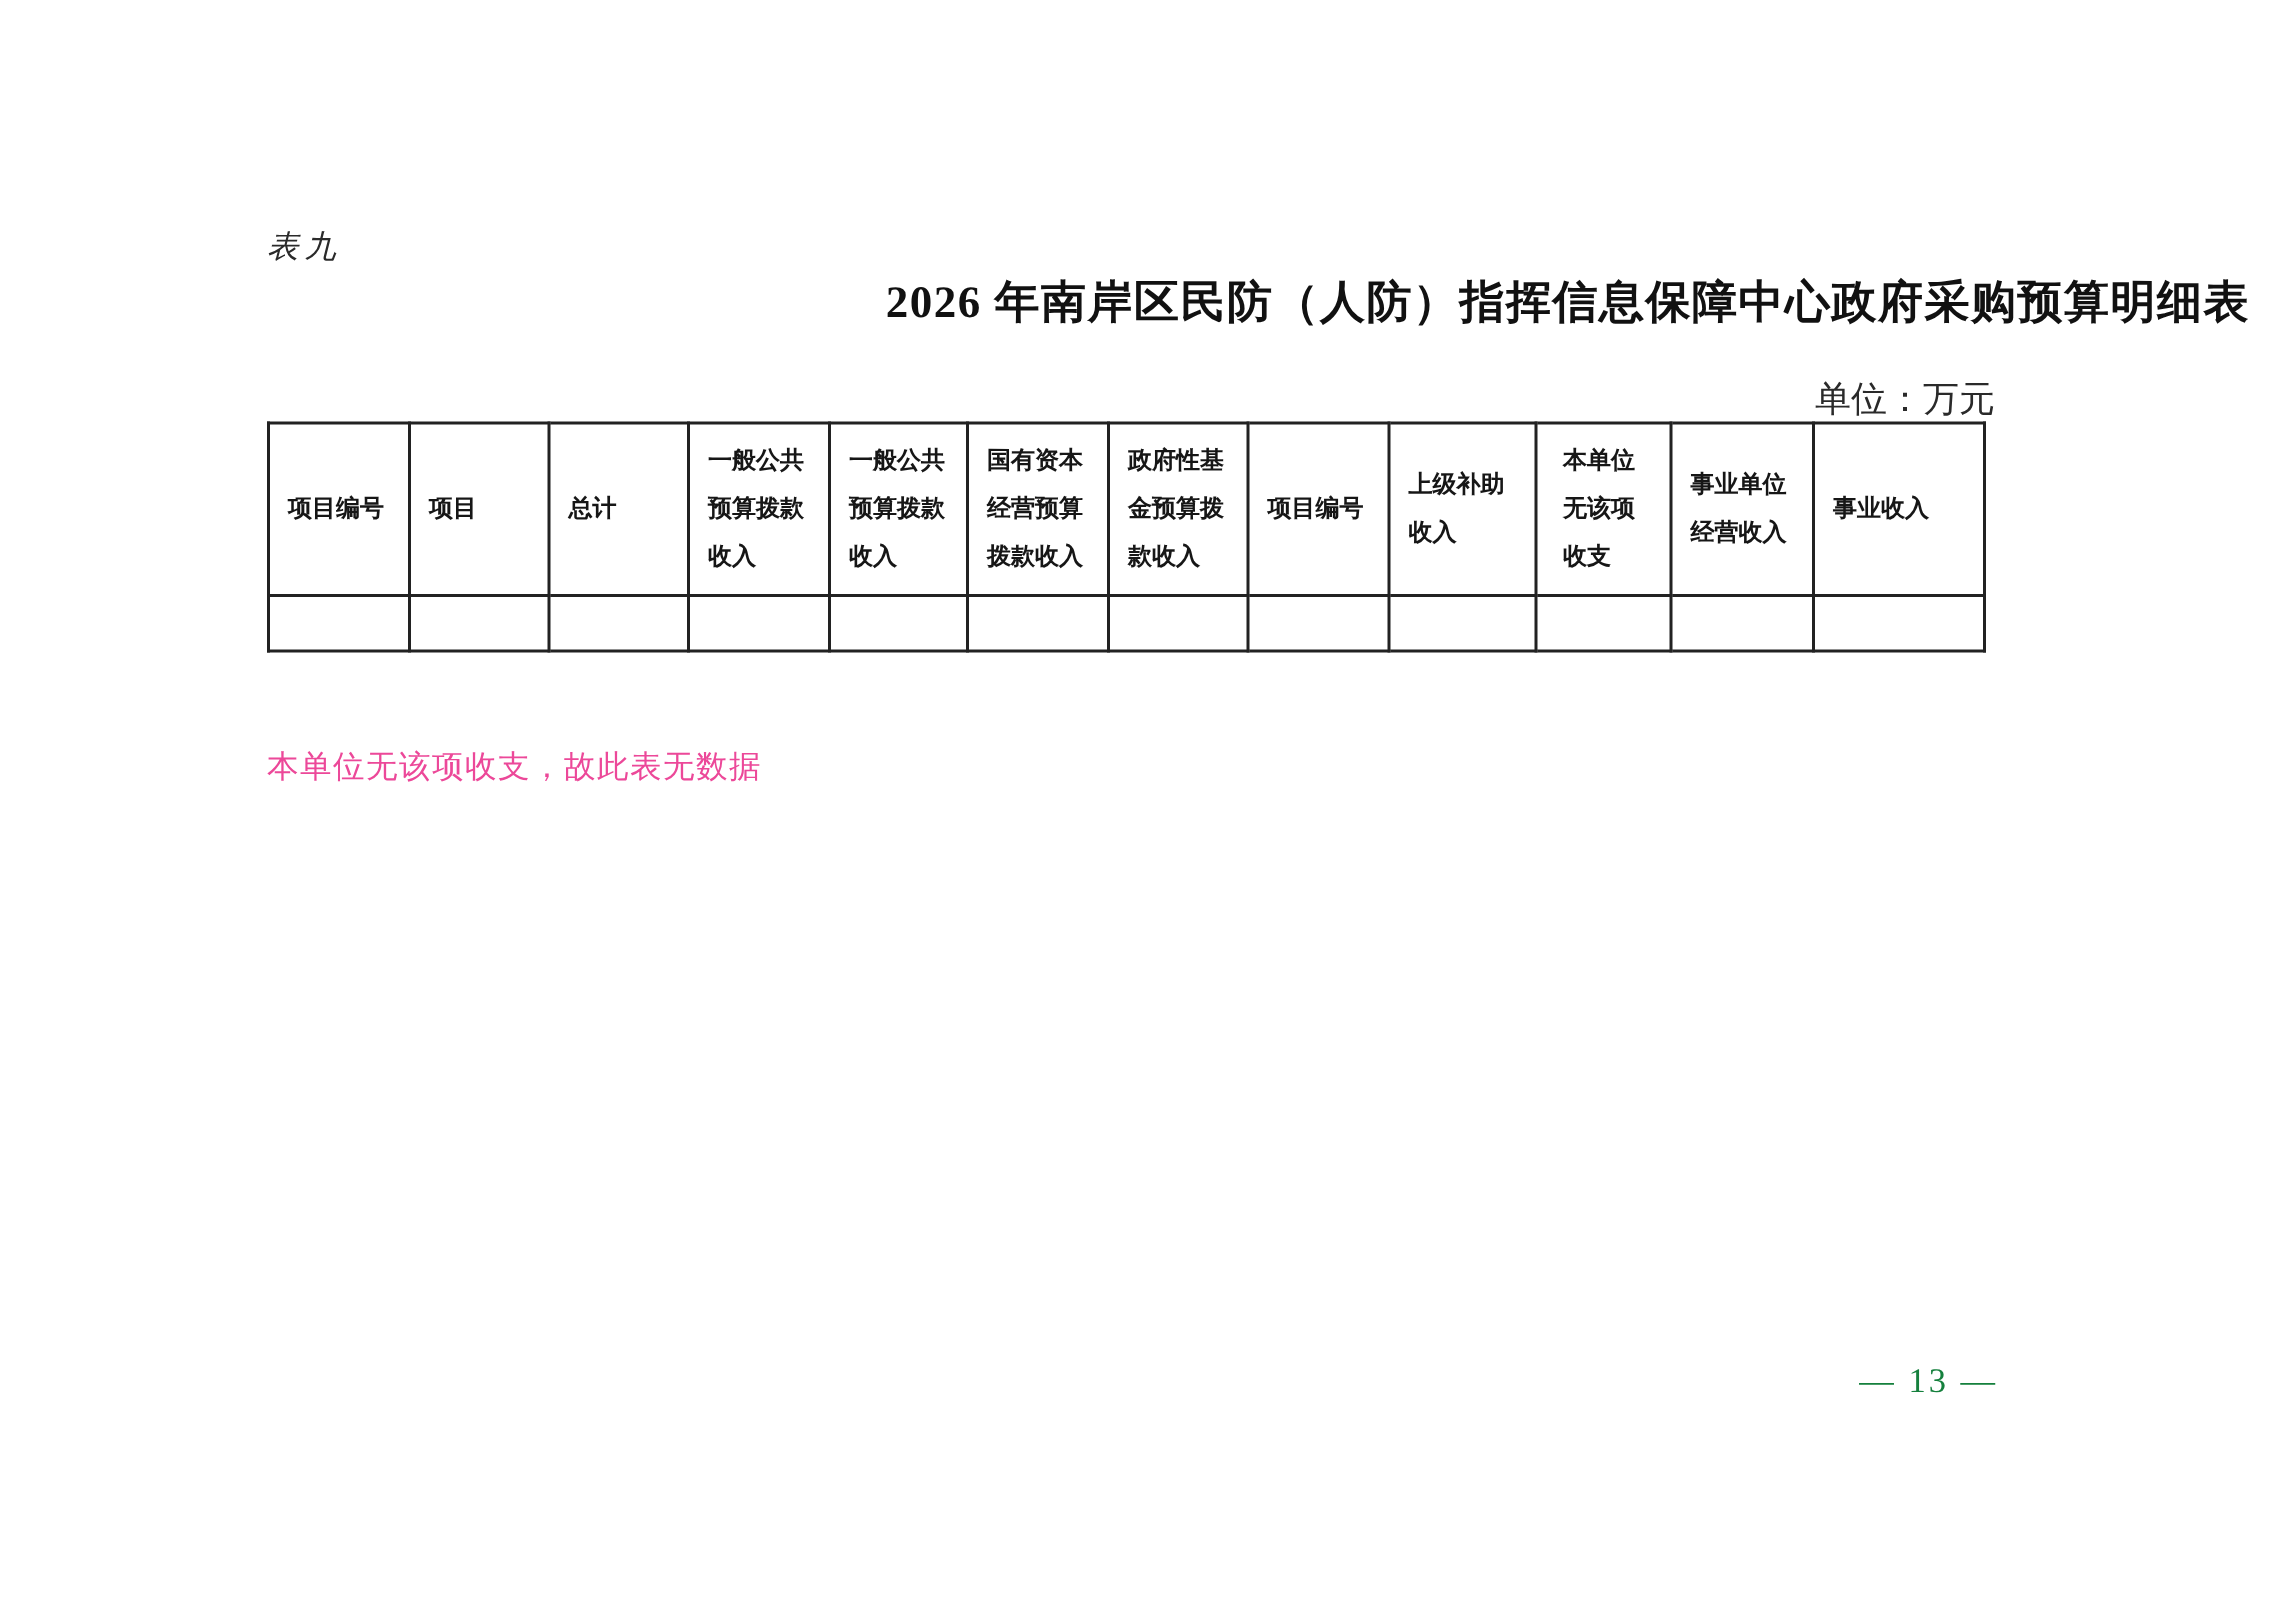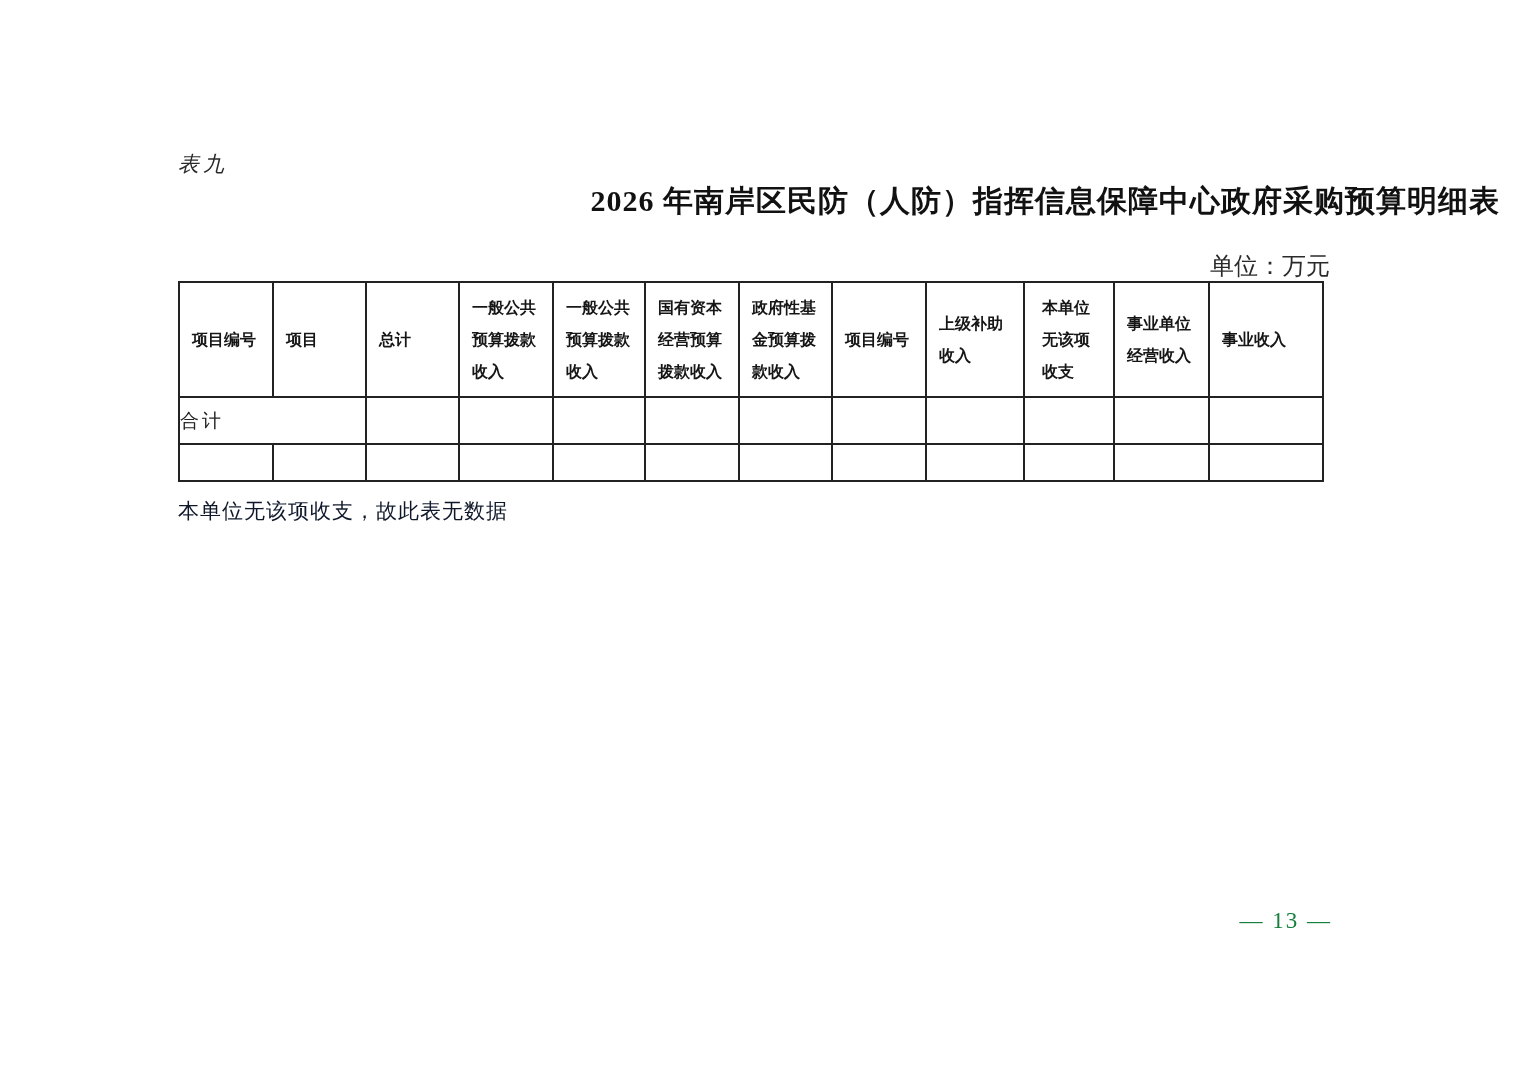--- a/index.html
+++ b/index.html
@@ -79,21 +79,21 @@
     letter-spacing: 3px;
   }
   tr.empty-row td {
     height: 37px;
   }
   .note {
     position: absolute;
     left: 178px;
     top: 497px;
     font-size: 21px;
-    color: #0f172a;
+    color: #ec4899;
     letter-spacing: 1px;
   }
   .page-number {
     position: absolute;
     top: 908px;
     right: 188px;
     font-size: 23px;
     color: #15803d;
     letter-spacing: 2px;
   }
@@ -132,33 +132,20 @@
         <th>一般公共预算拨款收入</th>
         <th>一般公共预算拨款收入</th>
         <th>国有资本经营预算拨款收入</th>
         <th>政府性基金预算拨款收入</th>
         <th>项目编号</th>
         <th>上级补助收入</th>
         <th class="pad-narrow">本单位无该项收支</th>
         <th>事业单位经营收入</th>
         <th>事业收入</th>
       </tr>
-      <tr class="total-row">
-        <td colspan="2">合计</td>
-        <td></td>
-        <td></td>
-        <td></td>
-        <td></td>
-        <td></td>
-        <td></td>
-        <td></td>
-        <td></td>
-        <td></td>
-        <td></td>
-      </tr>
       <tr class="empty-row">
         <td></td>
         <td></td>
         <td></td>
         <td></td>
         <td></td>
         <td></td>
         <td></td>
         <td></td>
         <td></td>

